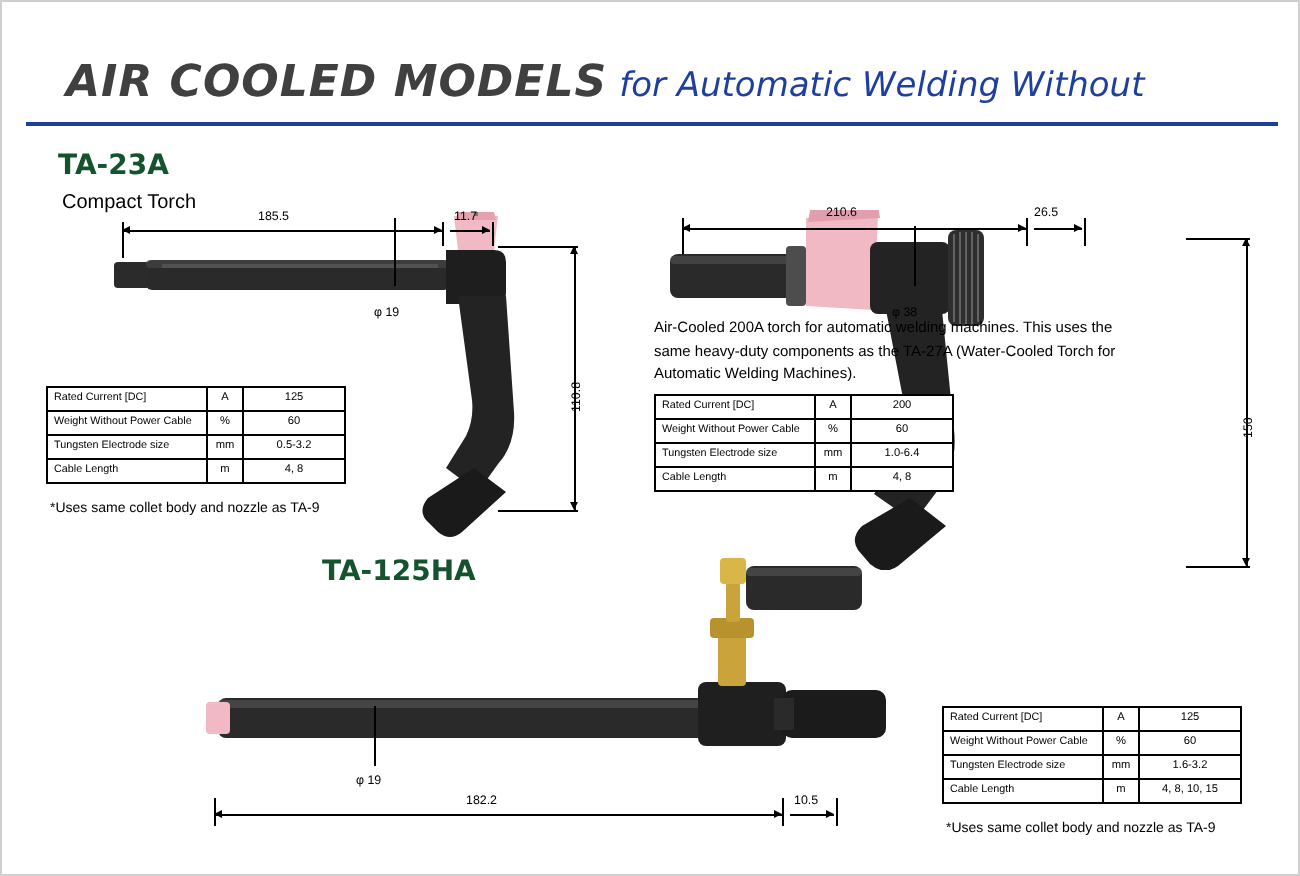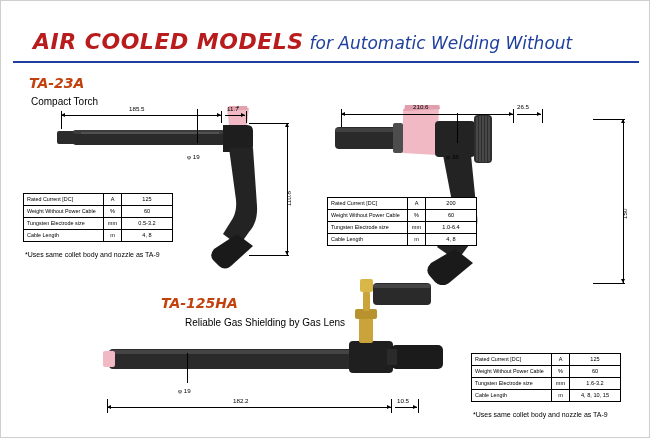--- a/index.html
+++ b/index.html
@@ -30,21 +30,21 @@
     position: absolute;
     left: 32px;
     top: 28px;
     white-space: nowrap;
   }
   .header .main-title {
     font-family: "DejaVu Sans", sans-serif;
     font-size: 22px;
     font-weight: bold;
     font-style: italic;
-    color: #b91c1c;
+    color: #404040;
     letter-spacing: 0.5px;
   }
   .header .sub-title {
     font-family: "DejaVu Sans", sans-serif;
     font-size: 17px;
     font-style: italic;
     color: #1f3f9e;
     margin-left: 6px;
   }
   .header-rule {
@@ -55,22 +55,21 @@
     height: 2px;
     background: #1f3f9e;
   }
 
   
   .model-title {
     position: absolute;
     font-family: "DejaVu Sans", sans-serif;
     font-size: 14px;
     font-weight: bold;
-    font-style: italic;
-    color: #c2410c;
+    color: #14532d;
   }
   .model-sub {
     position: absolute;
     font-size: 10px;
     color: #000;
   }
 
   
   .note {
     position: absolute;
@@ -302,20 +301,21 @@
     <div class="dim-label" style="left:445px; top:152px;">φ 38</div>
 
     <div class="dim-line dim-v" style="left:622px; top:118px; height:164px;"></div>
     <div class="arrow-u" style="left:620px; top:118px;"></div>
     <div class="arrow-d" style="left:620px; top:278px;"></div>
     <div class="dim-tick-h" style="left:592px; top:118px; width:32px;"></div>
     <div class="dim-tick-h" style="left:592px; top:282px; width:32px;"></div>
     <div class="dim-label-v" style="left:620px; top:218px;">150</div>
   </div>
 
+  <div class="note" style="left:326px; top:157px; width:238px;">Air-Cooled 200A torch for automatic welding machines. This uses the same heavy-duty components as the TA-27A (Water-Cooled Torch for Automatic Welding Machines).</div>
 
   <table class="spec" style="left:326px; top:196px;">
     <tbody>
         <tr>
       <td class="label">Rated Current [DC]</td>
       <td class="unit">A</td>
       <td class="value">200</td>
     </tr>
     <tr>
       <td class="label">Weight Without Power Cable</td>
@@ -328,22 +328,21 @@
       <td class="value">1.0-6.4</td>
     </tr>
     <tr>
       <td class="label">Cable Length</td>
       <td class="unit">m</td>
       <td class="value">4, 8</td>
     </tr>
   </tbody>
     </table>
 
-  <div class="model-title" style="left:160px; top:294px;">TA-125HA</div>
-  <div class="model-sub" style="left:184px; top:316px;">Reliable Gas Shielding by Gas Lens</div>
+  <div class="model-title" style="left:160px; top:277px;">TA-125HA</div>
 
   <div>
     <svg class="torch-svg" style="left:100px; top:270px;" width="350" height="125" viewBox="0 0 350 125">
 
       <rect x="8" y="78" width="250" height="20" rx="4" fill="#2a2a2a"></rect>
       <rect x="8" y="79" width="250" height="4" rx="2" fill="#5e5e5e" opacity="0.5"></rect>
 
       <rect x="2" y="80" width="12" height="16" rx="2" fill="#f0b9c4"></rect>
 
       <rect x="248" y="70" width="44" height="32" rx="4" fill="#1f1f1f"></rect>

